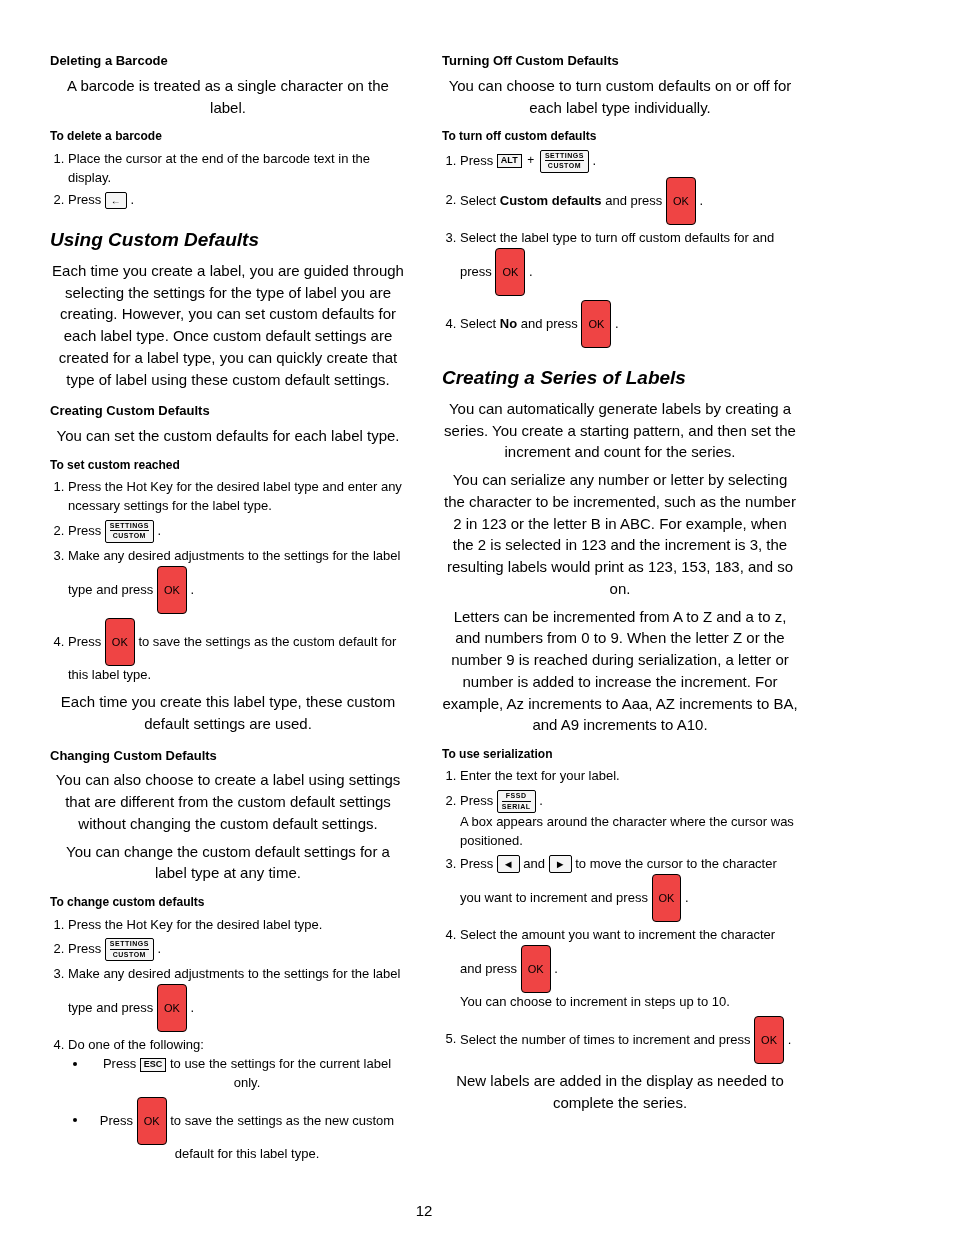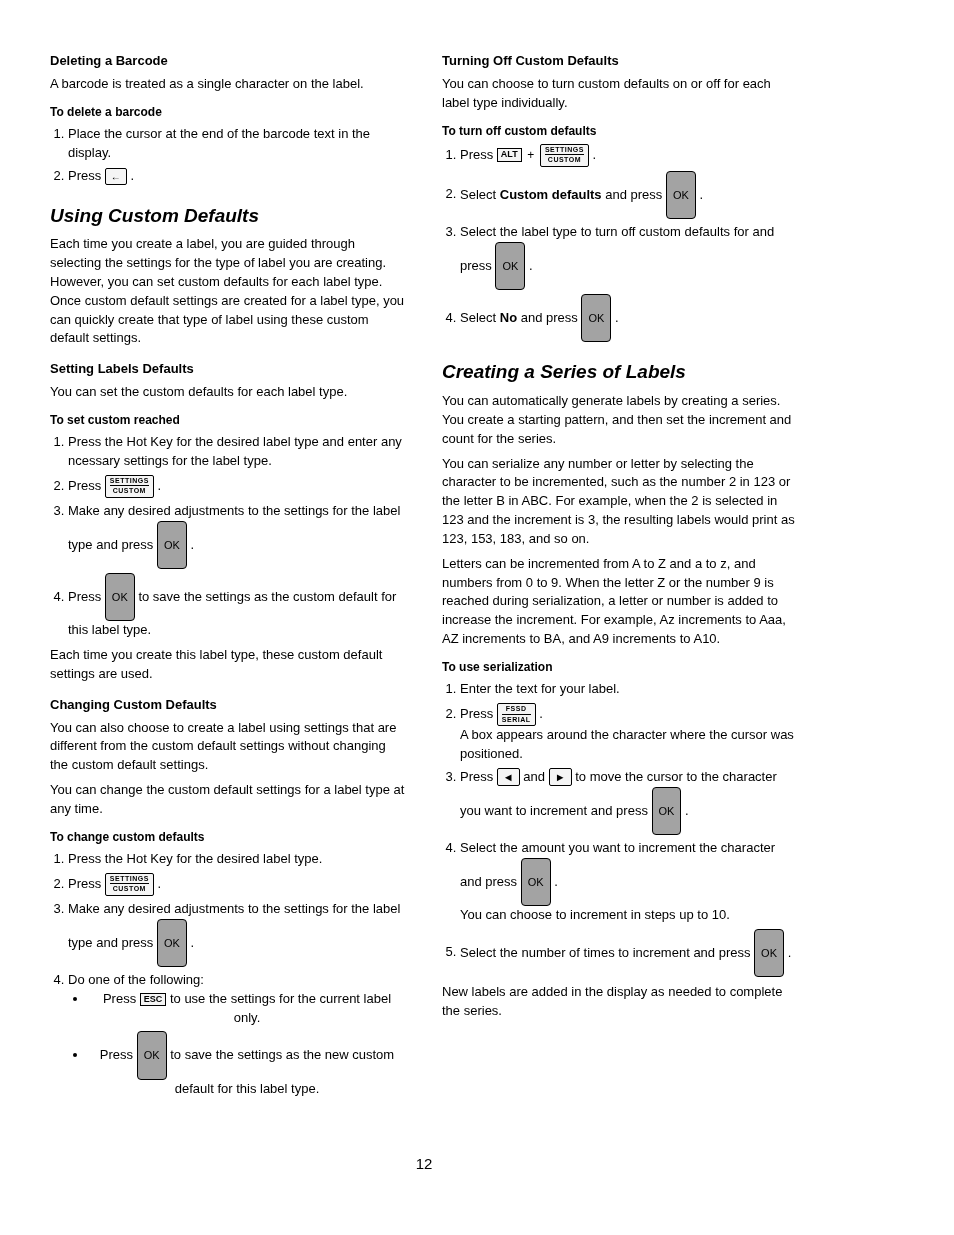--- a/index.html
+++ b/index.html
@@ -41,21 +41,22 @@
       margin-top: 12px;
     }
     h4 {
       font-size: 12px;
       font-weight: bold;
       margin-bottom: 4px;
       margin-top: 10px;
     }
     p {
       margin-bottom: 6px;
-      font-size: 13px;
+      font-size: 15px;
+      text-align: center;
     }
     ol {
       margin-left: 18px;
       margin-bottom: 6px;
     }
     ol li {
       margin-bottom: 4px;
       font-size: 13px;
     }
     ul {
@@ -94,21 +95,21 @@
     }
     .key-ok {
       display: inline-block;
       border: 1.5px solid #000;
       padding: 16px 6px;
       font-size: 11px;
       font-weight: normal;
       line-height: 1.3;
       vertical-align: middle;
       white-space: nowrap;
-      background: #a3a3a3;
+      background: #ef4444;
       border-radius: 4px;
     }
     .key-settings {
       display: inline-block;
       border: 1.5px solid #000;
       padding: 1px 4px;
       font-size: 9px;
       font-weight: bold;
       line-height: 1.2;
       vertical-align: middle;
@@ -200,21 +201,21 @@
         <li>
           <span>Press </span>
           <span class="key-btn">←</span>
           <span>.</span>
         </li>
       </ol>
 
       <h2>Using Custom Defaults</h2>
       <p>Each time you create a label, you are guided through selecting the settings for the type of label you are creating. However, you can set custom defaults for each label type. Once custom default settings are created for a label type, you can quickly create that type of label using these custom default settings.</p>
 
-      <h3>Setting Labels Defaults</h3>
+      <h3>Creating Custom Defaults</h3>
       <p>You can set the custom defaults for each label type.</p>
       <h4>To set custom reached</h4>
       <ol>
         <li><span>Press the Hot Key for the desired label type and enter any ncessary settings for the label type.</span></li>
         <li>
           <span>Press </span>
           <span class="key-settings">
             <span class="top-label">SETTINGS</span>
             <span class="bottom-label">CUSTOM</span>
           </span>

